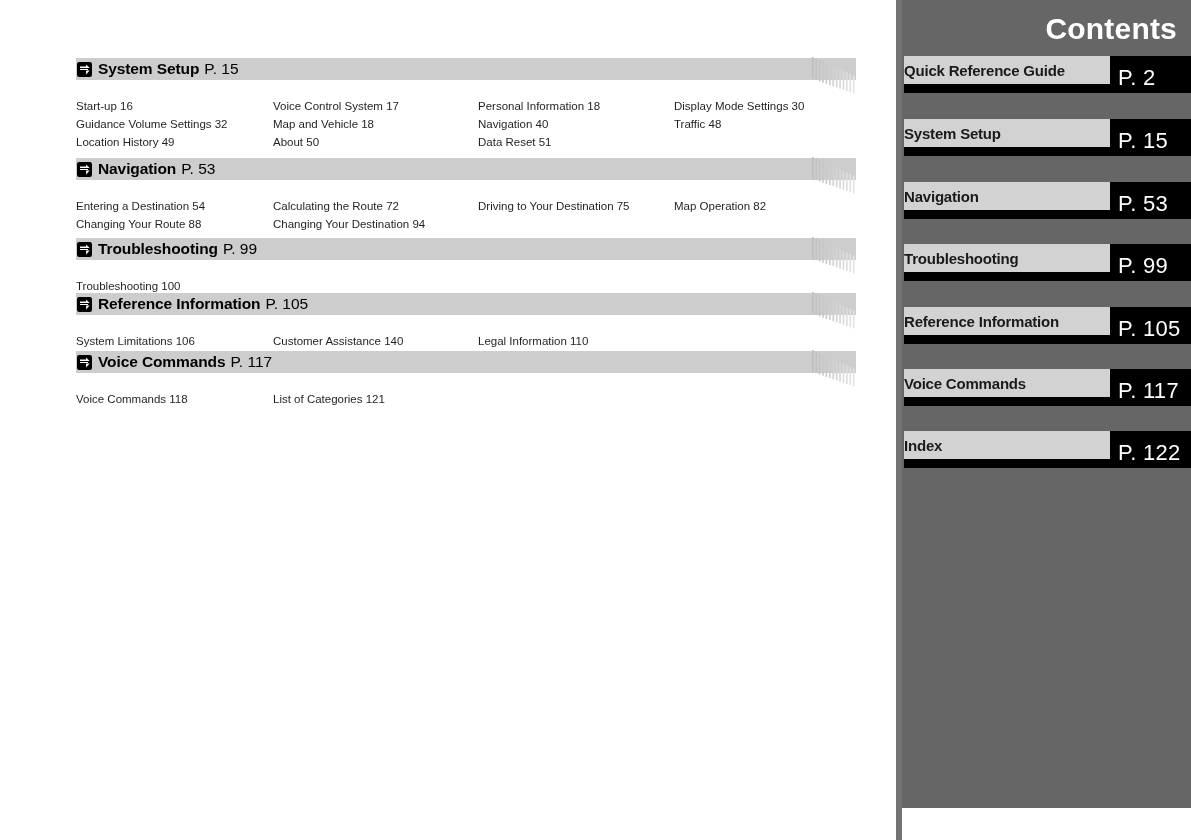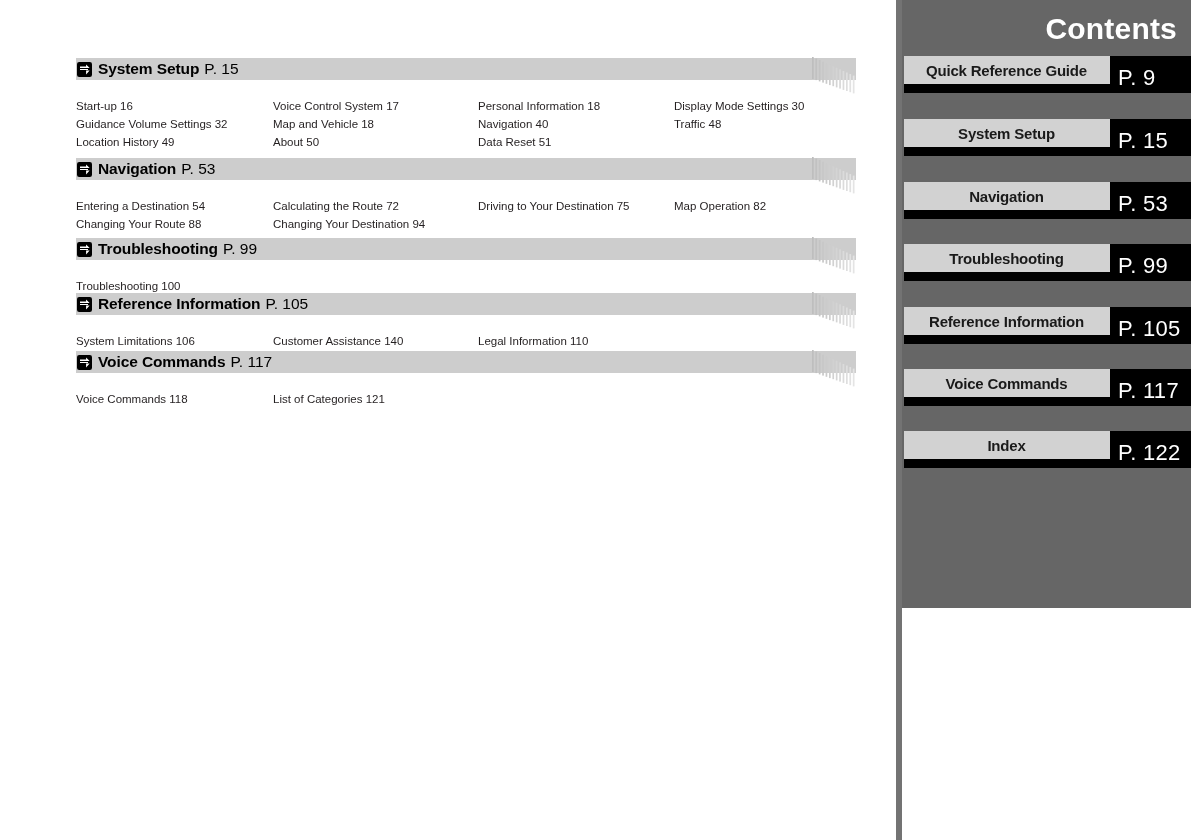--- a/index.html
+++ b/index.html
@@ -106,21 +106,21 @@
   .col0 { left: 0px; }
   .col1 { left: 197px; }
   .col2 { left: 402px; }
   .col3 { left: 598px; }
 
   
   #sidebar {
     position: absolute;
     right: 0; top: 0;
     width: 295px;
-    height: 608px;
+    height: 808px;
     background: #666666;
   }
   #sidebar-left-edge {
     position: absolute;
     left: 0; top: 0;
     width: 6px;
     height: 840px;
     background: #737373;
   }
   #contents-title {
@@ -142,21 +142,21 @@
   }
   .tab-label-strip {
     position: absolute;
     left: 0;
     top: 0;
     width: 212px;
     height: 28px;
     background: #d2d2d2;
     display: flex;
     align-items: center;
-    justify-content: center;
+    justify-content: flex-start;
     box-sizing: border-box;
     padding-right: 7px;
   }
   .tab-underbar {
     position: absolute;
     left: 0;
     top: 28px;
     width: 212px;
     height: 9px;
     background: #000000;
@@ -397,21 +397,21 @@
 
 <div id="sidebar">
   <div id="sidebar-left-edge"></div>
   <div id="contents-title">Contents</div>
 <div class="tab" style="top: 56px;">
       <div class="tab-underbar"></div>
       <div class="tab-label-strip">
         <span class="tab-label">Quick Reference Guide</span>
       </div>
       <div class="tab-page-box">
-        <span class="tab-page-text">P. 9</span>
+        <span class="tab-page-text">P. 2</span>
       </div>
     </div>
     <div class="tab" style="top: 119px;">
       <div class="tab-underbar"></div>
       <div class="tab-label-strip">
         <span class="tab-label">System Setup</span>
       </div>
       <div class="tab-page-box">
         <span class="tab-page-text">P. 15</span>
       </div>

